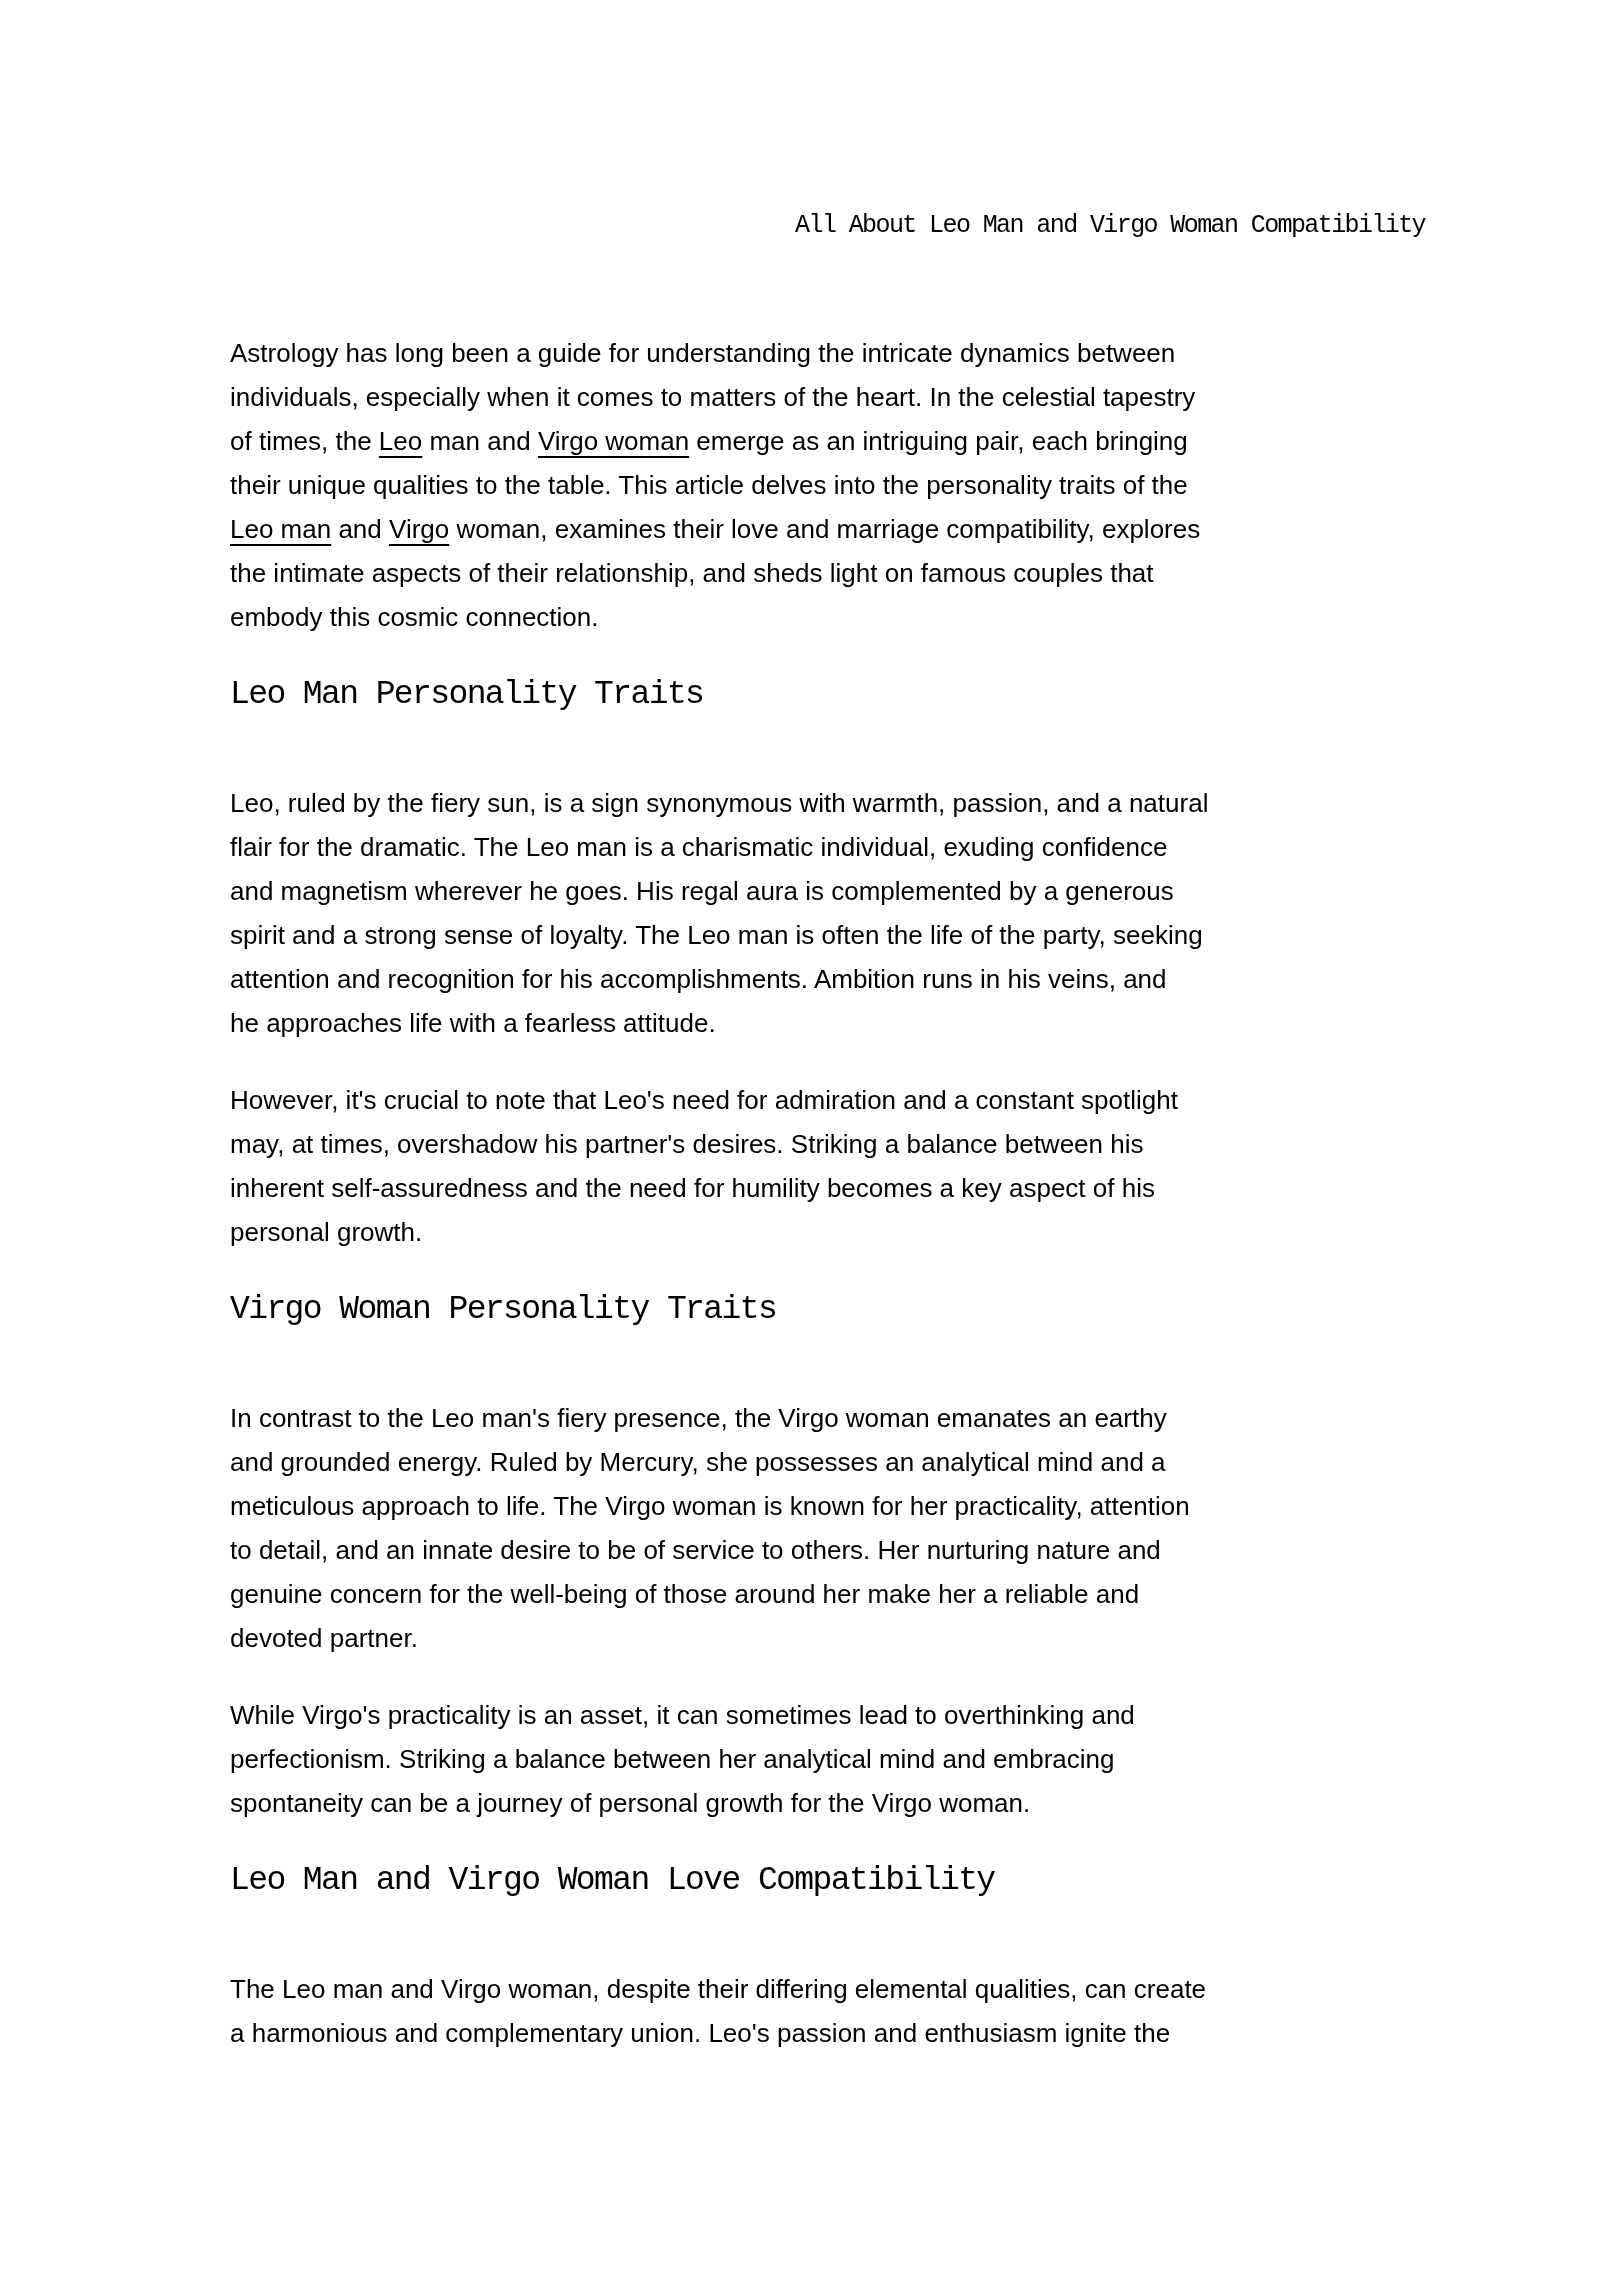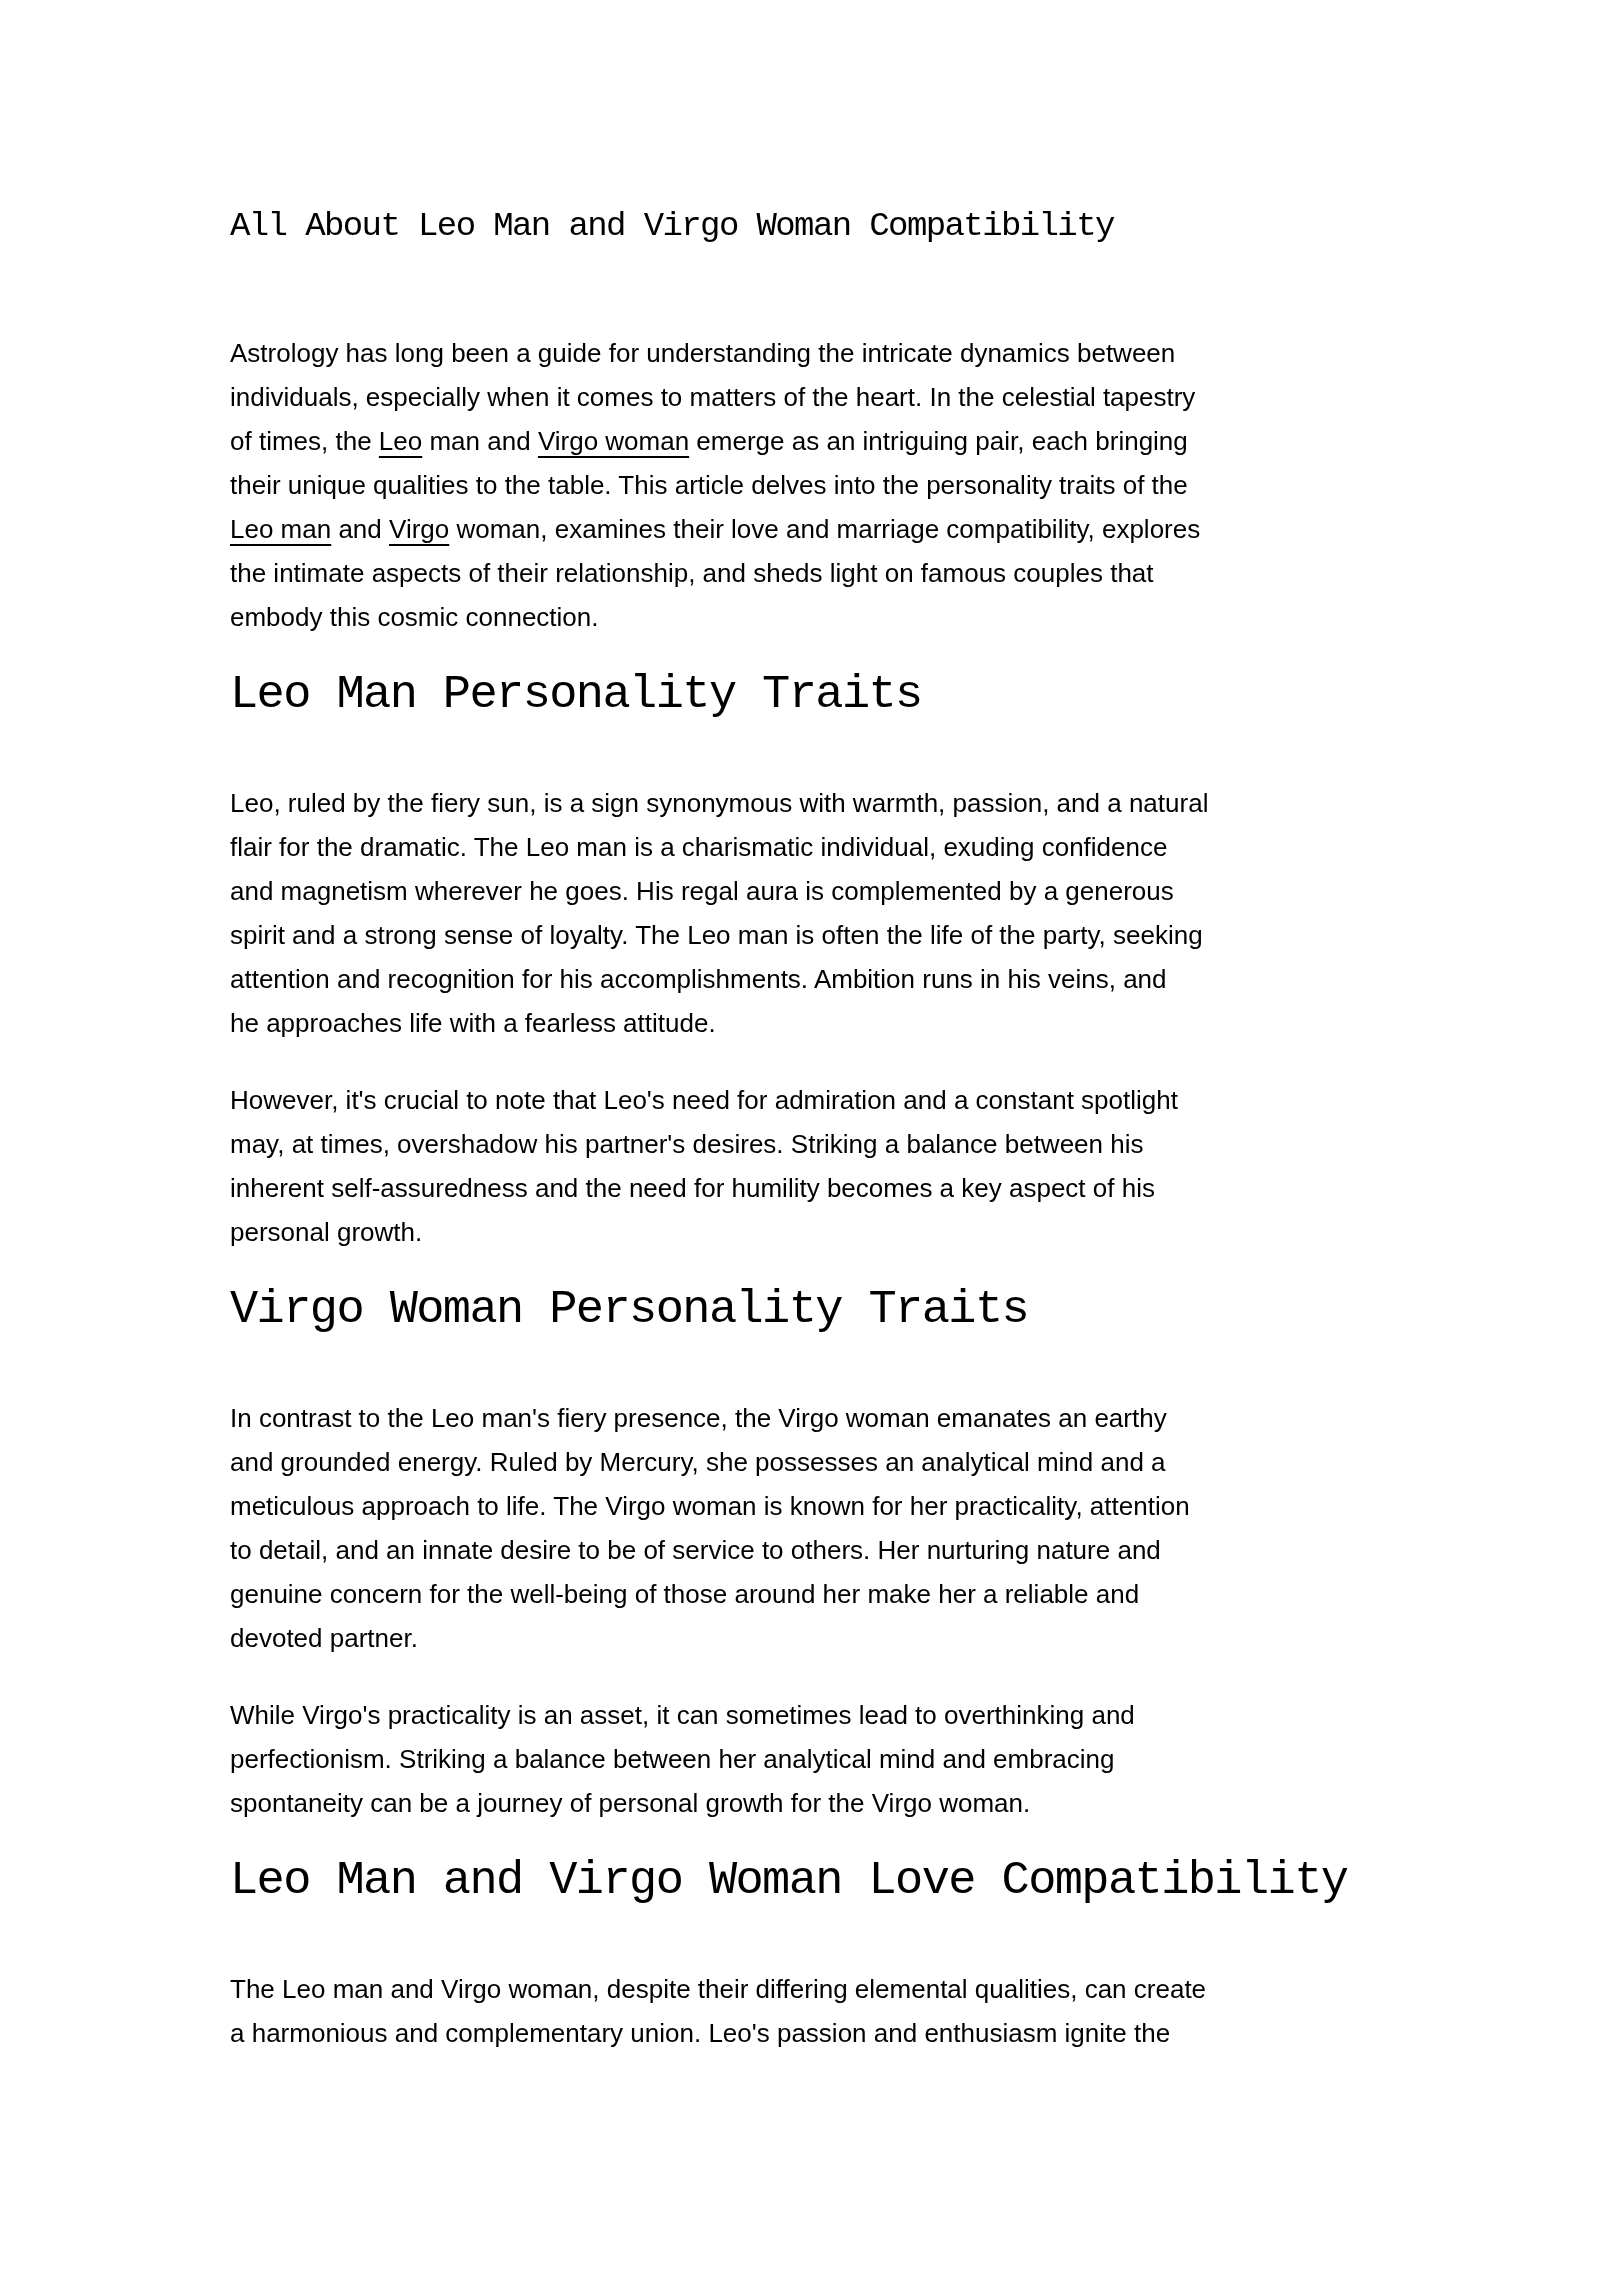--- a/index.html
+++ b/index.html
@@ -7,30 +7,30 @@
     width:1623px;
     height:2295px;
     background:#ffffff;
     color:#000000;
     overflow:hidden;
     box-sizing:border-box;
     padding:0 198px 0 230px;
   }
   .title{
     font-family:"Liberation Mono","DejaVu Sans Mono",monospace;
-    font-size:34px;
+    font-size:25px;
     line-height:52px;
     letter-spacing:-1.6px;
-    text-align:left;
+    text-align:right;
     margin:200px 0 79px 0;
     white-space:nowrap;
   }
   .h2{
     font-family:"Liberation Mono","DejaVu Sans Mono",monospace;
-    font-size:47px;
+    font-size:33px;
     line-height:46px;
     letter-spacing:-1.6px;
     font-weight:normal;
     margin:12.7px 0 63px 0;
     white-space:nowrap;
   }
   .p{
     font-family:"Liberation Sans","DejaVu Sans",sans-serif;
     font-size:26px;
     line-height:44px;

